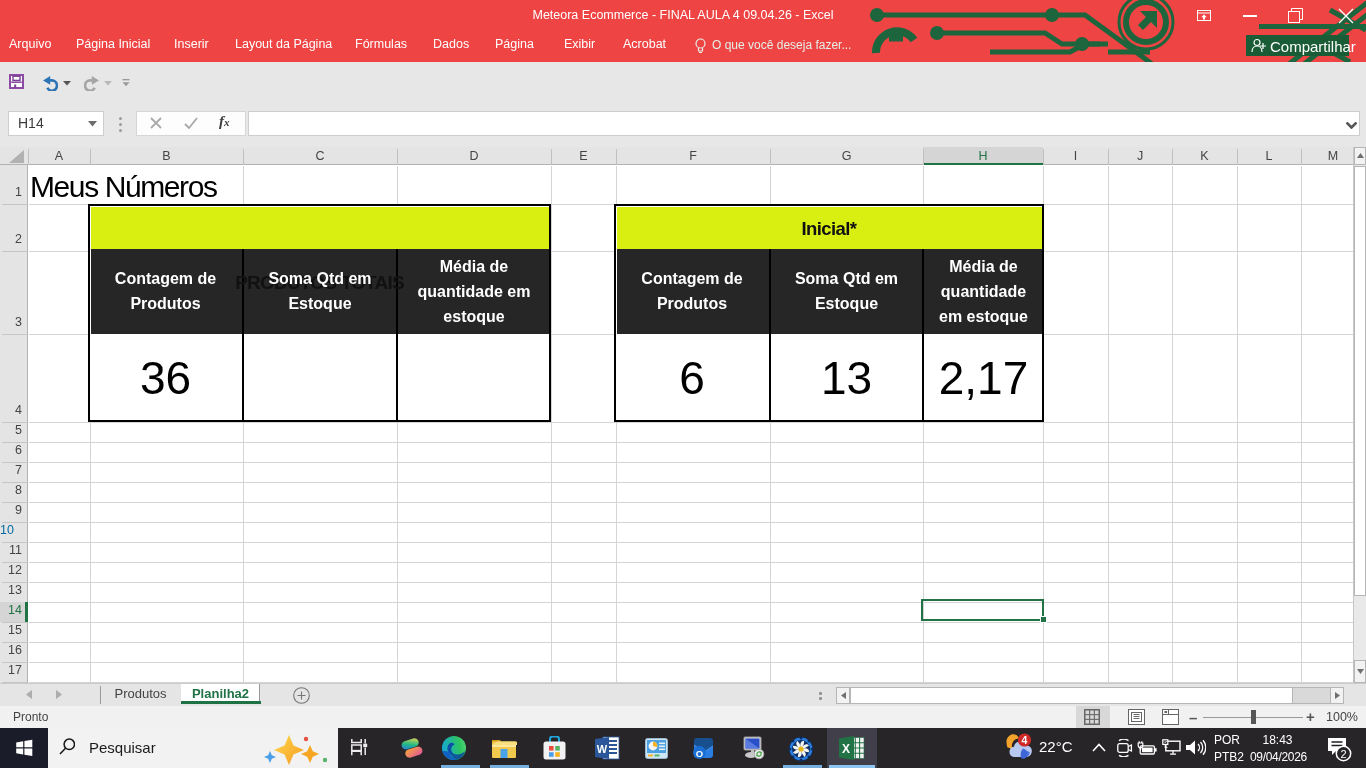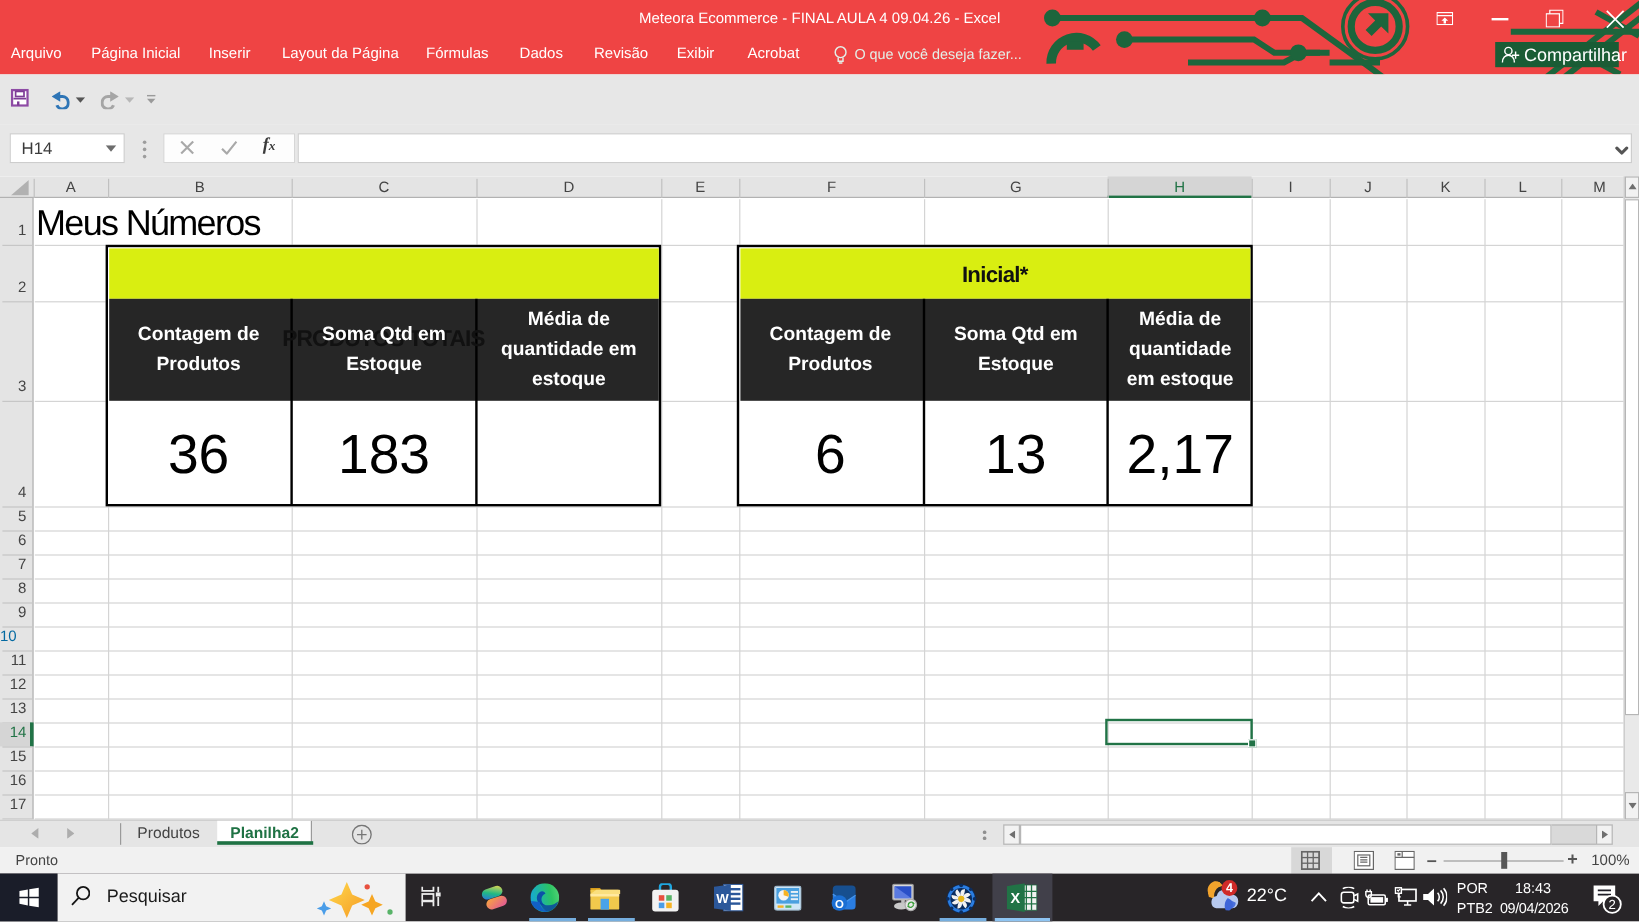--- a/index.html
+++ b/index.html
@@ -62,21 +62,21 @@
       <path d="M1 1 L15 15 M15 1 L1 15" stroke="#fff" stroke-width="1.4"></path>
     </svg>
 
   <div class="abs" style="top:37px;left:0;width:1366px;height:25px;color:#fff;font-size:12.5px;">
     <span class="abs" style="left:9px;">Arquivo</span>
     <span class="abs" style="left:76px;">Página Inicial</span>
     <span class="abs" style="left:174px;">Inserir</span>
     <span class="abs" style="left:235px;">Layout da Página</span>
     <span class="abs" style="left:355px;">Fórmulas</span>
     <span class="abs" style="left:433px;">Dados</span>
-    <span class="abs" style="left:495px;">Revisão</span>
+    <span class="abs" style="left:495px;">Página</span>
     <span class="abs" style="left:564px;">Exibir</span>
     <span class="abs" style="left:623px;">Acrobat</span>
     <span class="abs" style="left:712px;top:1px;color:#e3efe8;font-size:12px;">O que você deseja fazer...</span>
   </div>
   <svg class="abs" style="left:694px;top:38px;" width="13" height="17" viewBox="0 0 13 17">
       <g stroke="#e3efe8" fill="none" stroke-width="1.2">
         <circle cx="6.5" cy="5.5" r="4.5"></circle>
         <path d="M4.5 10 v3 h4 v-3 M5 14.5 h3"></path>
       </g>
     </svg>
@@ -255,21 +255,20 @@
 <div class="abs" style="left:88px;top:57px;width:463px;height:218px;border:2.5px solid #000;background:#fff;"></div>
 <div class="abs" style="left:90.5px;top:59.5px;width:458px;height:42.5px;background:#d9ee11;"></div>
 <div class="abs" style="left:90.5px;top:102px;width:458px;height:85px;background:#262626;"></div>
 <div class="abs" style="left:242px;top:102px;width:2px;height:170.5px;background:#000;"></div>
 <div class="abs" style="left:396px;top:102px;width:2px;height:170.5px;background:#000;"></div>
 <div class="abs" style="left:88px;top:78px;width:463px;text-align:center;font-size:19px;font-weight:bold;color:#111;letter-spacing:-0.8px;margin-top:47px;">PRODUTOS TOTAIS</div>
 <div class="abs" style="left:88px;top:119.0px;width:155px;text-align:center;font-size:16px;font-weight:bold;color:#fff;line-height:25px;">Contagem de<br>Produtos</div>
 <div class="abs" style="left:243px;top:119.0px;width:154px;text-align:center;font-size:16px;font-weight:bold;color:#fff;line-height:25px;">Soma Qtd em<br>Estoque</div>
 <div class="abs" style="left:397px;top:106.5px;width:154px;text-align:center;font-size:16px;font-weight:bold;color:#fff;line-height:25px;">Média de<br>quantidade em<br>estoque</div>
 <div class="abs" style="left:88px;top:204px;width:155px;text-align:center;font-size:46px;color:#000;">36</div>
-<div class="abs" style="left:243px;top:204px;width:154px;text-align:center;font-size:46px;color:#000;">183</div>
 <div class="abs" style="left:614px;top:57px;width:430px;height:218px;border:2.5px solid #000;background:#fff;"></div>
 <div class="abs" style="left:616.5px;top:59.5px;width:425px;height:42.5px;background:#d9ee11;"></div>
 <div class="abs" style="left:616.5px;top:102px;width:425px;height:85px;background:#262626;"></div>
 <div class="abs" style="left:769px;top:102px;width:2px;height:170.5px;background:#000;"></div>
 <div class="abs" style="left:922px;top:102px;width:2px;height:170.5px;background:#000;"></div>
 <div class="abs" style="left:614px;top:71px;width:430px;text-align:center;font-size:18.5px;font-weight:bold;color:#111;letter-spacing:-0.6px;">Inicial*</div>
 <div class="abs" style="left:614px;top:119.0px;width:156px;text-align:center;font-size:16px;font-weight:bold;color:#fff;line-height:25px;">Contagem de<br>Produtos</div>
 <div class="abs" style="left:770px;top:119.0px;width:153px;text-align:center;font-size:16px;font-weight:bold;color:#fff;line-height:25px;">Soma Qtd em<br>Estoque</div>
 <div class="abs" style="left:923px;top:106.5px;width:121px;text-align:center;font-size:16px;font-weight:bold;color:#fff;line-height:25px;">Média de<br>quantidade<br>em estoque</div>
 <div class="abs" style="left:614px;top:204px;width:156px;text-align:center;font-size:46px;color:#000;">6</div>

